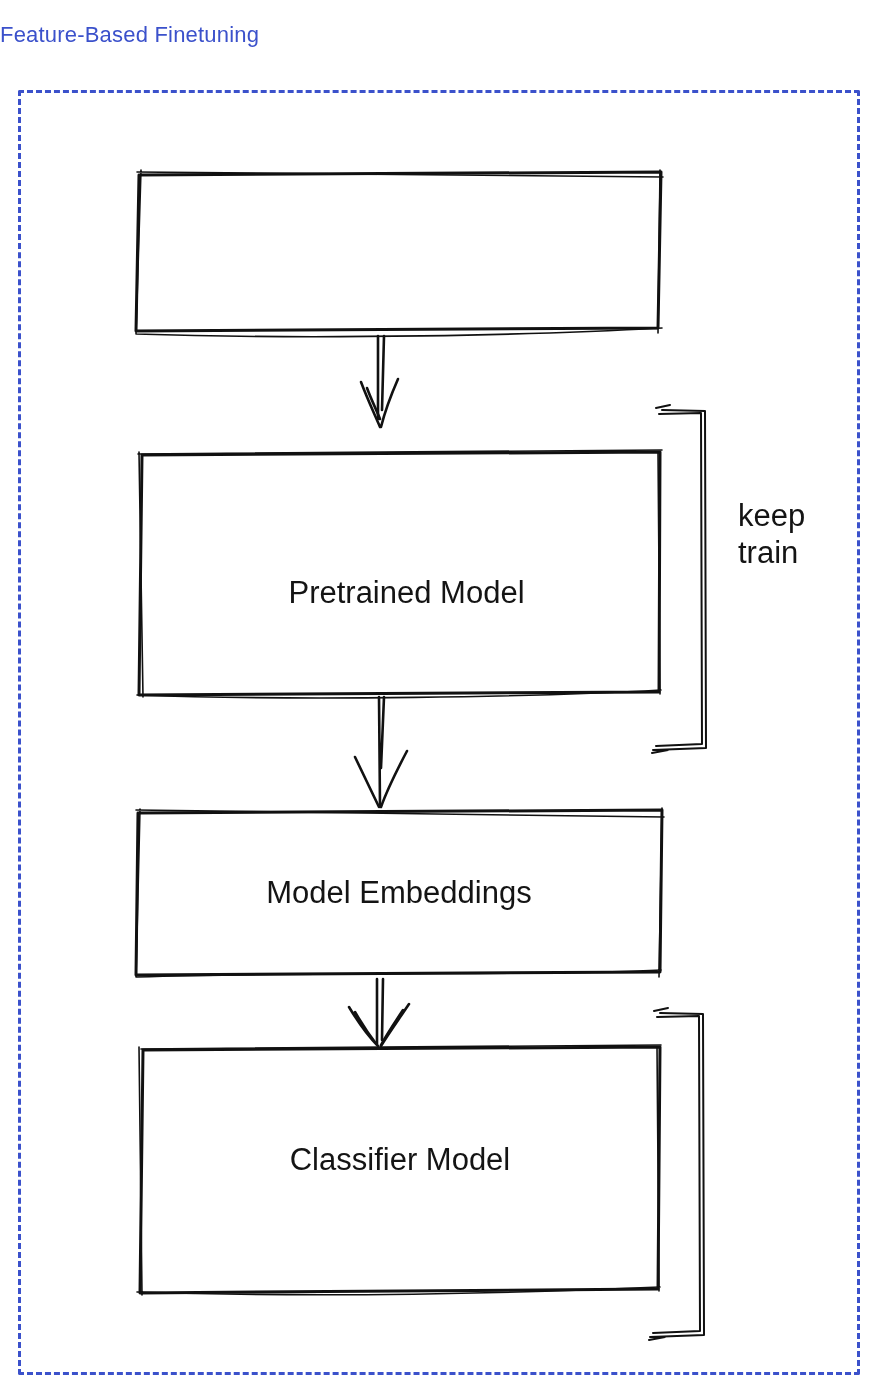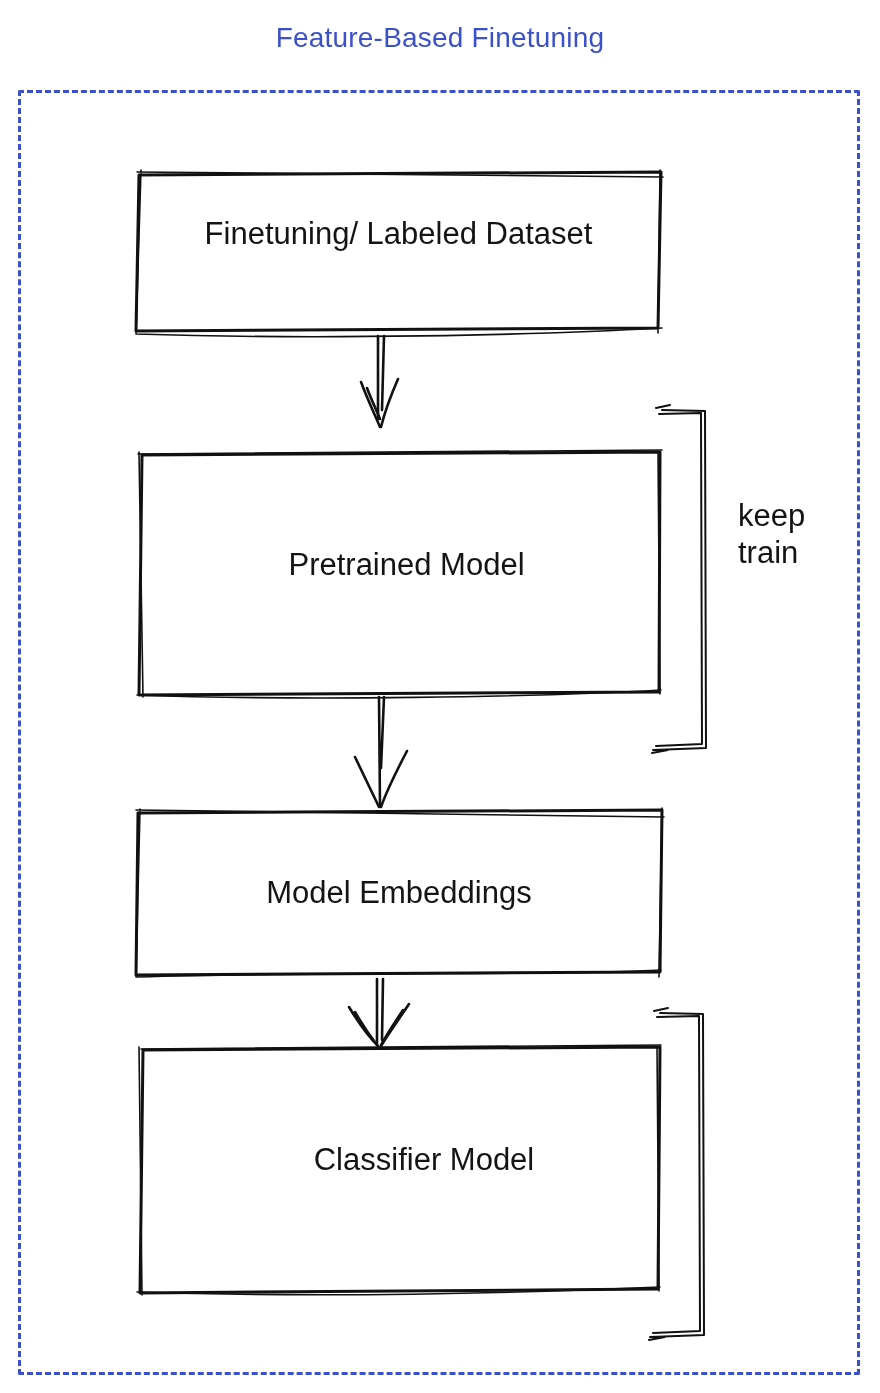--- a/index.html
+++ b/index.html
@@ -13,22 +13,21 @@
     width: 880px;
     height: 1393px;
     background: #ffffff;
     overflow: hidden;
   }
   .diagram-title {
     position: absolute;
     left: 0;
     top: 22px;
     width: 880px;
-    text-align: center;
-    font-size: 28px;
+    font-size: 22px;
     letter-spacing: 0.2px;
     color: #3B51CB;
     white-space: nowrap;
   }
   .dotted-frame {
     position: absolute;
     left: 18px;
     top: 90px;
     width: 836px;
     height: 1279px;
@@ -120,25 +119,24 @@
       <path class="node-fill" d="M143,1050 L660,1047 L658,1289 L140,1293 Z" fill="#40BA5C"></path>
       <path class="node-resketch" d="M139,1047 L142,1295 M137,1292 C330,1298 520,1293 660,1287 M657,1046 L659,1291 M141,1049 L661,1045"></path>
     </g>
 
     <g>
       <path class="bracket" d="M657,1017 L699,1016 L700,1331 L653,1333"></path>
       <path class="bracket" d="M660,1013 L703,1014 L704,1335 L650,1337 M654,1011 L668,1008 M649,1340 L665,1337"></path>
     </g>
   </svg>
 
-  <div class="node-label" style="left:137px; top:216px; width:523px;">Finetuning/ Labeled Dataset</div>
 
-  <div class="node-label" style="left:140px; top:547px; width:533px;">Pretrained Model</div>
+  <div class="node-label" style="left:140px; top:575px; width:533px;">Pretrained Model</div>
 
   <div class="node-label" style="left:136px; top:875px; width:526px;">Model Embeddings</div>
 
-  <div class="node-label" style="left:140px; top:1142px; width:520px;padding-left:24px;">Classifier Model</div>
+  <div class="node-label" style="left:140px; top:1142px; width:520px;">Classifier Model</div>
 
   <div class="side-note" style="left:738px; top:497px; width:135px;">keep
 train</div>
 
 
 </div>
 
 </body></html>

